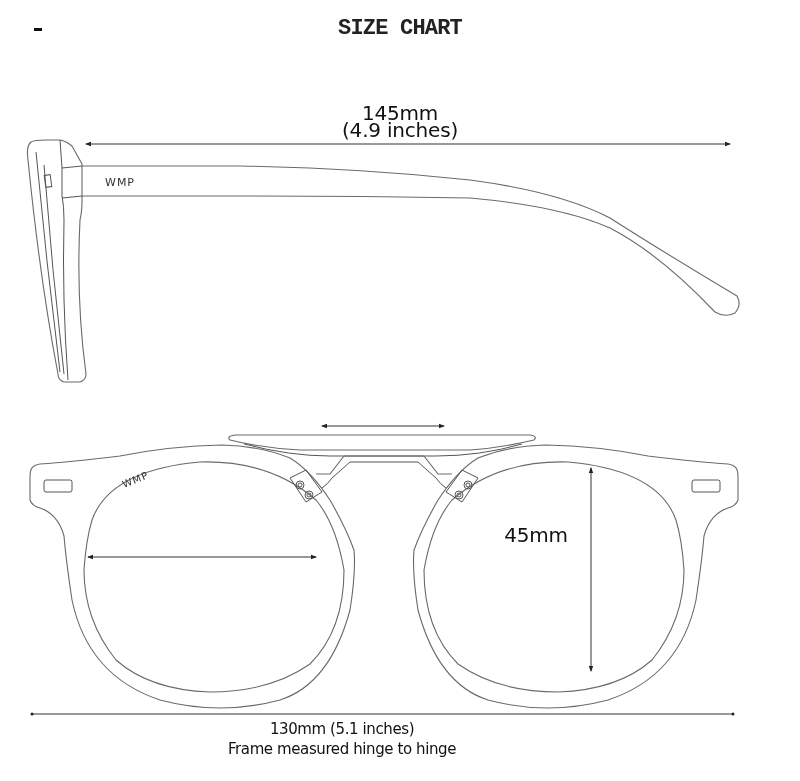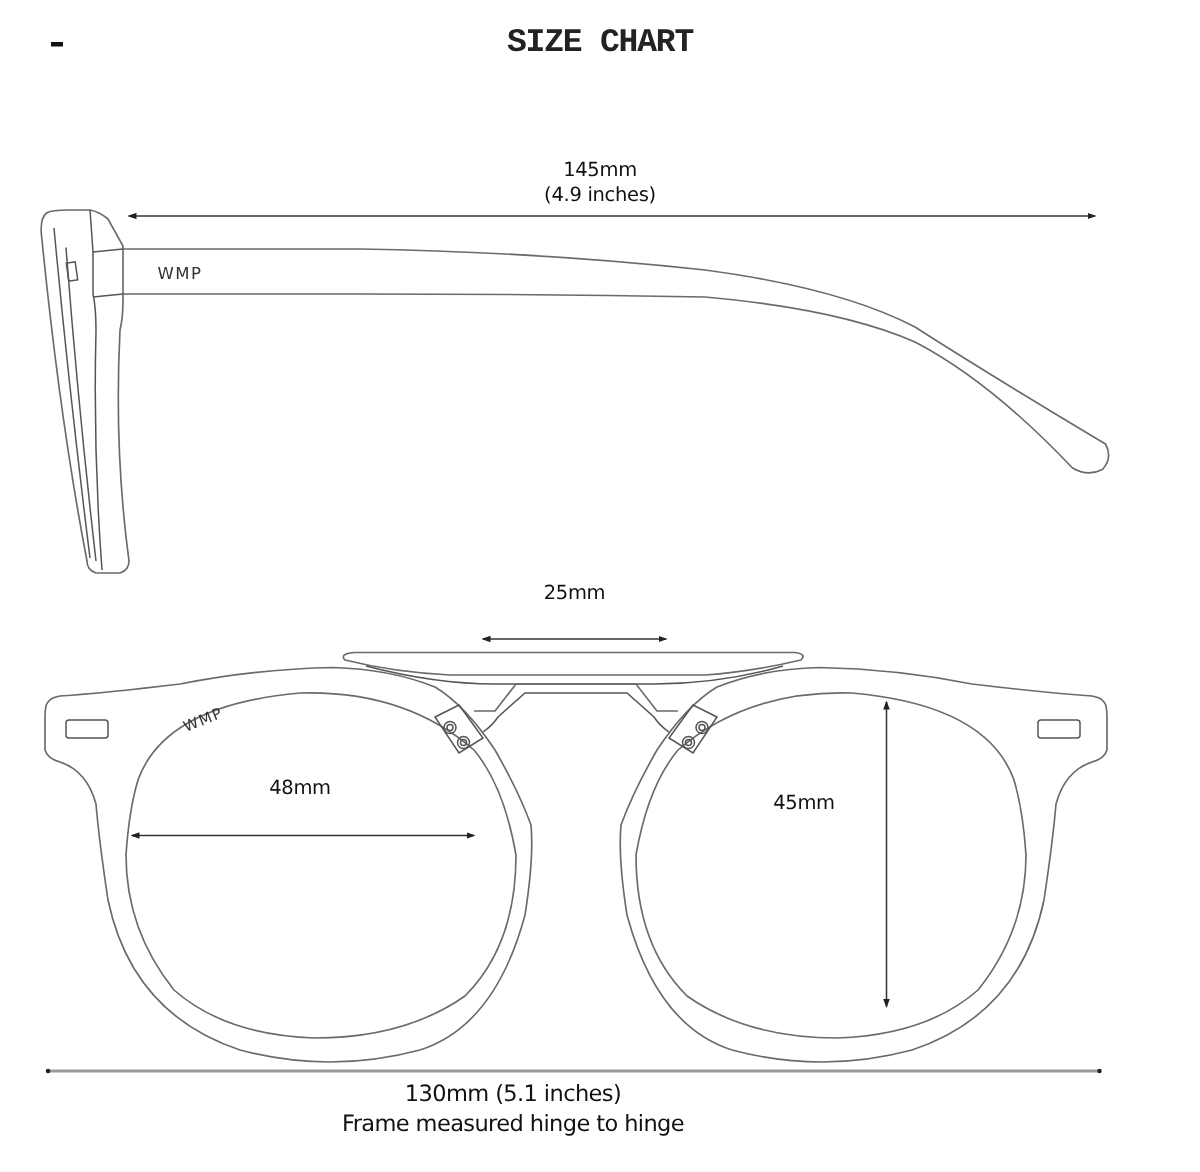--- a/index.html
+++ b/index.html
@@ -3,21 +3,21 @@
 <meta charset="utf-8">
 <style>
   html, body { margin: 0; padding: 0; background: #ffffff; }
   body { width: 800px; height: 781px; position: relative; overflow: hidden;
          font-family: "Liberation Sans", "DejaVu Sans", sans-serif; color: #1a1a1a; }
   .dash { position: absolute; left: 34px; top: 28px; width: 8px; height: 3px; background: #111; }
   .title { position: absolute; left: 0; width: 800px; top: 16px; text-align: center;
            font-family: Liberation Mono, monospace; font-weight: bold; font-size: 22px;
            letter-spacing: -0.8px; color: #222; }
   .label { position: absolute; text-align: center; font-family: "DejaVu Sans", sans-serif;
-           font-size: 13px; line-height: 17px; color: #111; letter-spacing: -0.2px; }
+           font-size: 20px; line-height: 17px; color: #111; letter-spacing: -0.2px; }
   .label .l { display: block; white-space: nowrap; }
   .footer { position: absolute; left: 0; width: 684px; text-align: center;
             font-family: "DejaVu Sans", sans-serif; font-size: 15px; line-height: 20px;
             color: #111; letter-spacing: -0.4px; }
   svg.art { position: absolute; left: 0; top: 0; }
   .ln { fill: none; stroke: #6a6a6a; stroke-width: 1.1; }
   .ln2 { fill: none; stroke: #555; stroke-width: 1; }
   .dim { fill: none; stroke: #333; stroke-width: 1; }
   .arrow { fill: #222; }
 </style>
@@ -100,25 +100,23 @@
     <circle cx="733" cy="714" r="1.5" fill="#222"></circle>
   </g>
 </svg>
 
 <div class="label" style="left:310px; top:105px; width:180px;">
   <span class="l">145mm</span>
   <span class="l">(4.9 inches)</span>
 </div>
 
 <div class="label" style="left:300px; top:387px; width:166px;">
-  <span class="l">25mm</span>
 </div>
 
 <div class="label" style="left:120px; top:517px; width:160px;">
-  <span class="l">48mm</span>
 </div>
 
 <div class="label" style="left:456px; top:527px; width:160px;">
   <span class="l">45mm</span>
 </div>
 
 <div class="footer" style="top:719px;">130mm (5.1 inches)</div>
 <div class="footer" style="top:739px;">Frame measured hinge to hinge</div>
 
 </body></html>

